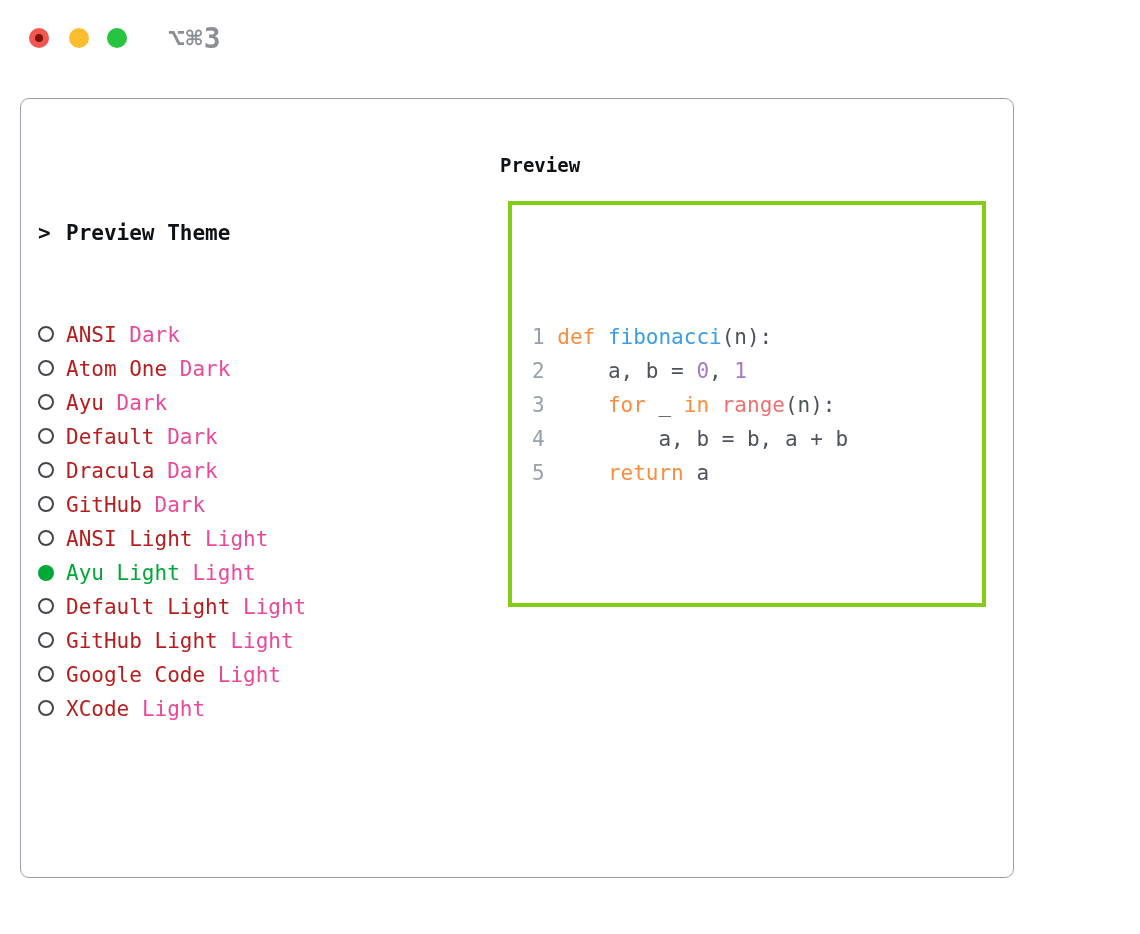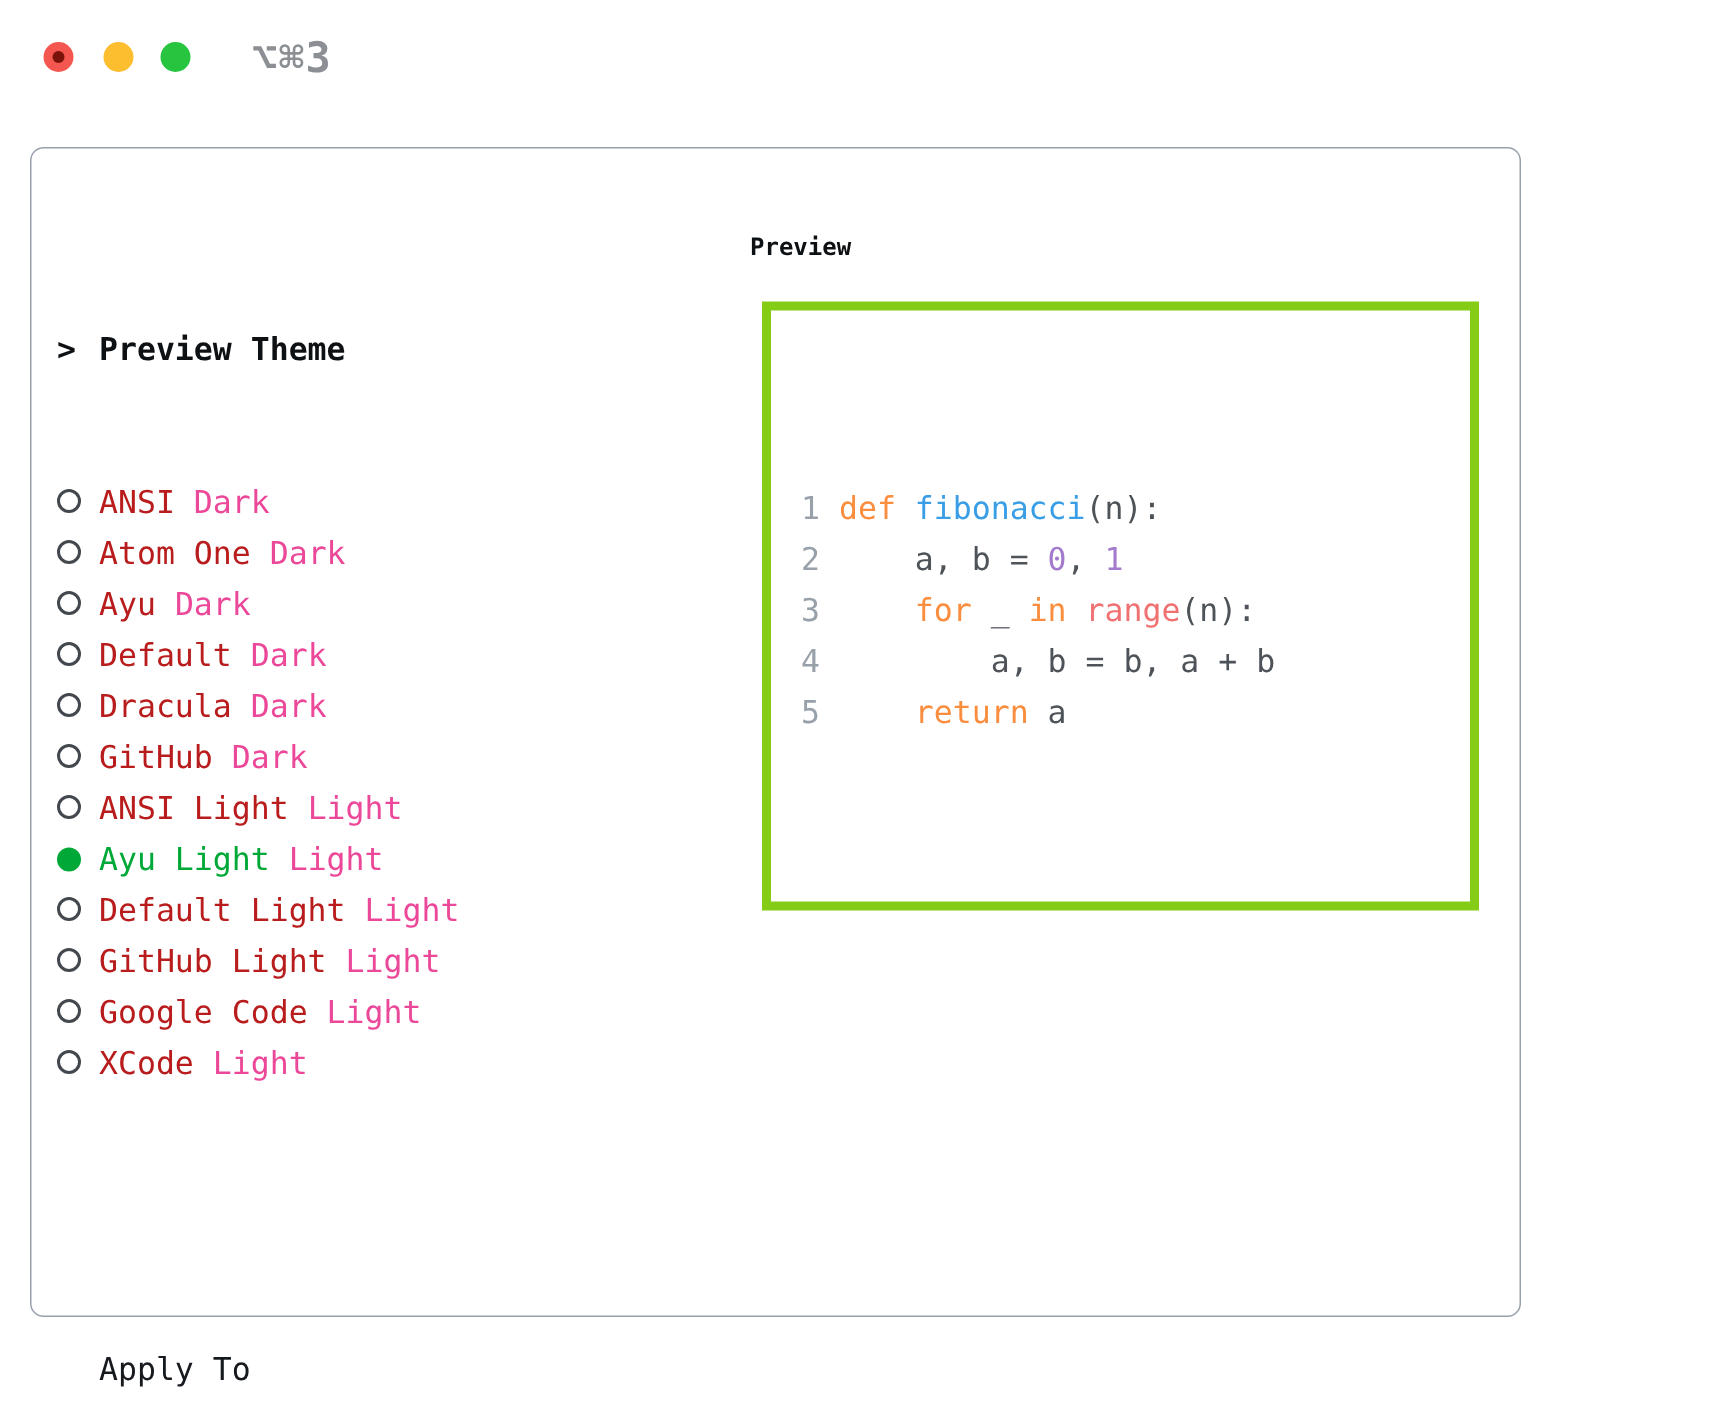--- a/index.html
+++ b/index.html
@@ -24,44 +24,43 @@
   .row{height:34px;}
   .marker{display:inline-block;width:28px;}
   .prompt{font-weight:bold;color:#0e1114;}
   .radio{display:inline-block;width:12px;height:12px;border:2px solid #43484e;border-radius:50%;vertical-align:0px;}
   .radio.on{width:16px;height:16px;border:0;vertical-align:-1px;}
   .hdr{font-weight:bold;color:#0e1114;}
   .hdr2{color:#16191d;}
   .name{color:#b91c1c;}
   .variant{color:#ec4899;}
   
-  .preview-title{position:absolute;left:479px;top:49px;font-size:16px;line-height:34px;font-weight:bold;color:#0e1114;}
+  .preview-title{position:absolute;left:479px;top:49px;font-size:19px;line-height:34px;font-weight:bold;color:#0e1114;}
   .preview-box{position:absolute;left:487px;top:102px;width:478px;height:406px;
-    border:6px solid #84cc16;box-sizing:border-box;background:#ffffff;}
+    border:4px solid #84cc16;box-sizing:border-box;background:#ffffff;}
   .preview-content{position:absolute;left:20px;top:47px;font-size:21px;line-height:34px;white-space:pre;}
 </style>
 </head>
 <body>
 
 <div>
   <span class="light light-red">
       <span class="dot"></span>
     </span>
   <span class="light light-yellow"></span>
   <span class="light light-green"></span>
   <span class="win-title">⌥⌘3</span>
 </div>
 
 <div class="panel">
 
   <div class="left-col">
     <div class="row"><span class="marker prompt">&gt;</span><span class="hdr">Preview Theme</span></div>
     <div id="themes"><div class="row"><span class="marker"><span class="radio"></span></span><span class="name">ANSI</span> <span class="variant">Dark</span></div><div class="row"><span class="marker"><span class="radio"></span></span><span class="name">Atom One</span> <span class="variant">Dark</span></div><div class="row"><span class="marker"><span class="radio"></span></span><span class="name">Ayu</span> <span class="variant">Dark</span></div><div class="row"><span class="marker"><span class="radio"></span></span><span class="name">Default</span> <span class="variant">Dark</span></div><div class="row"><span class="marker"><span class="radio"></span></span><span class="name">Dracula</span> <span class="variant">Dark</span></div><div class="row"><span class="marker"><span class="radio"></span></span><span class="name">GitHub</span> <span class="variant">Dark</span></div><div class="row"><span class="marker"><span class="radio"></span></span><span class="name">ANSI Light</span> <span class="variant">Light</span></div><div class="row selected"><span class="marker"><span class="radio on" style="background: rgb(0, 168, 56);"></span></span><span class="name" style="color: rgb(0, 168, 56);">Ayu Light</span> <span class="variant">Light</span></div><div class="row"><span class="marker"><span class="radio"></span></span><span class="name">Default Light</span> <span class="variant">Light</span></div><div class="row"><span class="marker"><span class="radio"></span></span><span class="name">GitHub Light</span> <span class="variant">Light</span></div><div class="row"><span class="marker"><span class="radio"></span></span><span class="name">Google Code</span> <span class="variant">Light</span></div><div class="row"><span class="marker"><span class="radio"></span></span><span class="name">XCode</span> <span class="variant">Light</span></div></div>
     <div class="row"> </div>
-    <div class="row"><span class="marker"></span><span class="hdr2">Apply To</span></div>
     
     
     
   </div>
 
   <div class="preview-title">Preview</div>
   <div class="preview-box">
     <div class="preview-content">
       <div id="code"><div class="row"><span class="ln" style="color: rgb(152, 161, 170);">1</span> <span class="tok" style="color: rgb(250, 141, 62);">def </span><span class="tok" style="color: rgb(57, 158, 230);">fibonacci</span><span class="tok" style="color: rgb(77, 83, 88);">(n):</span></div><div class="row"><span class="ln" style="color: rgb(152, 161, 170);">2</span> <span class="tok" style="color: rgb(77, 83, 88);">    a, b = </span><span class="tok" style="color: rgb(163, 122, 204);">0</span><span class="tok" style="color: rgb(77, 83, 88);">, </span><span class="tok" style="color: rgb(163, 122, 204);">1</span></div><div class="row"><span class="ln" style="color: rgb(152, 161, 170);">3</span> <span class="tok" style="color: rgb(77, 83, 88);">    </span><span class="tok" style="color: rgb(250, 141, 62);">for</span><span class="tok" style="color: rgb(77, 83, 88);"> _ </span><span class="tok" style="color: rgb(250, 141, 62);">in</span><span class="tok" style="color: rgb(77, 83, 88);"> </span><span class="tok" style="color: rgb(240, 113, 113);">range</span><span class="tok" style="color: rgb(77, 83, 88);">(n):</span></div><div class="row"><span class="ln" style="color: rgb(152, 161, 170);">4</span> <span class="tok" style="color: rgb(77, 83, 88);">        a, b = b, a + b</span></div><div class="row"><span class="ln" style="color: rgb(152, 161, 170);">5</span> <span class="tok" style="color: rgb(77, 83, 88);">    </span><span class="tok" style="color: rgb(250, 141, 62);">return</span><span class="tok" style="color: rgb(77, 83, 88);"> a</span></div></div>
       <div class="row"> </div>

